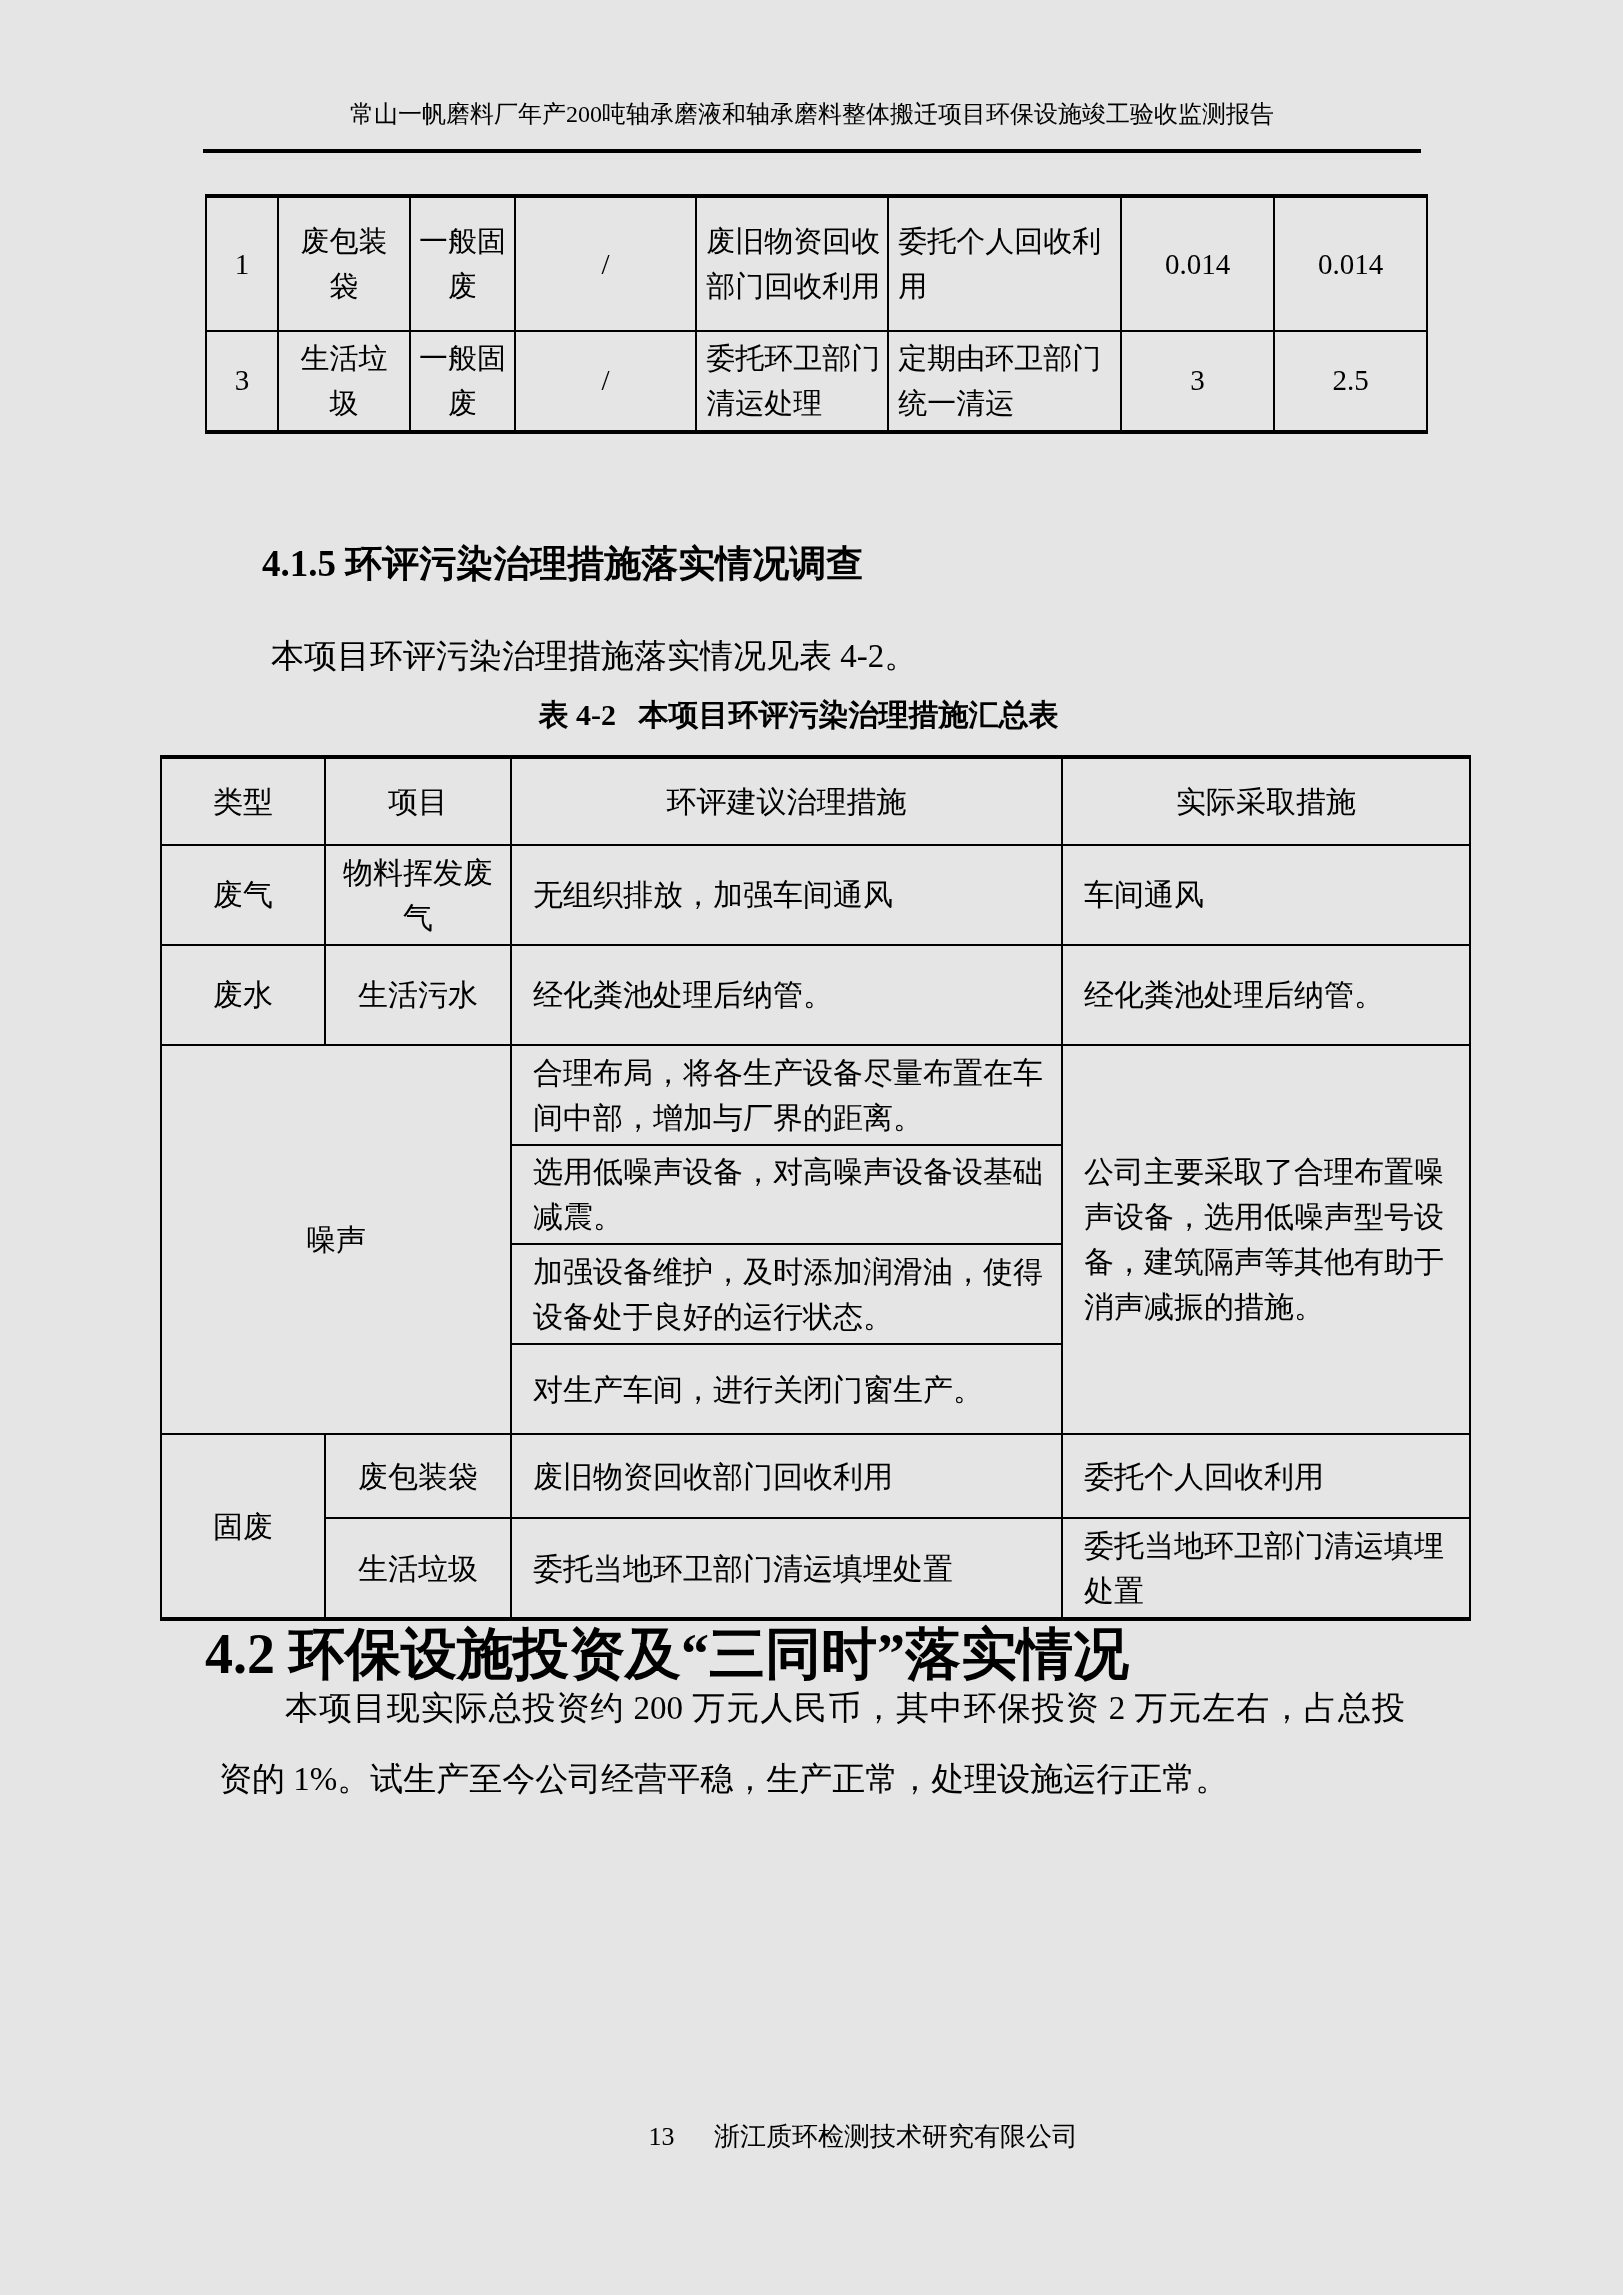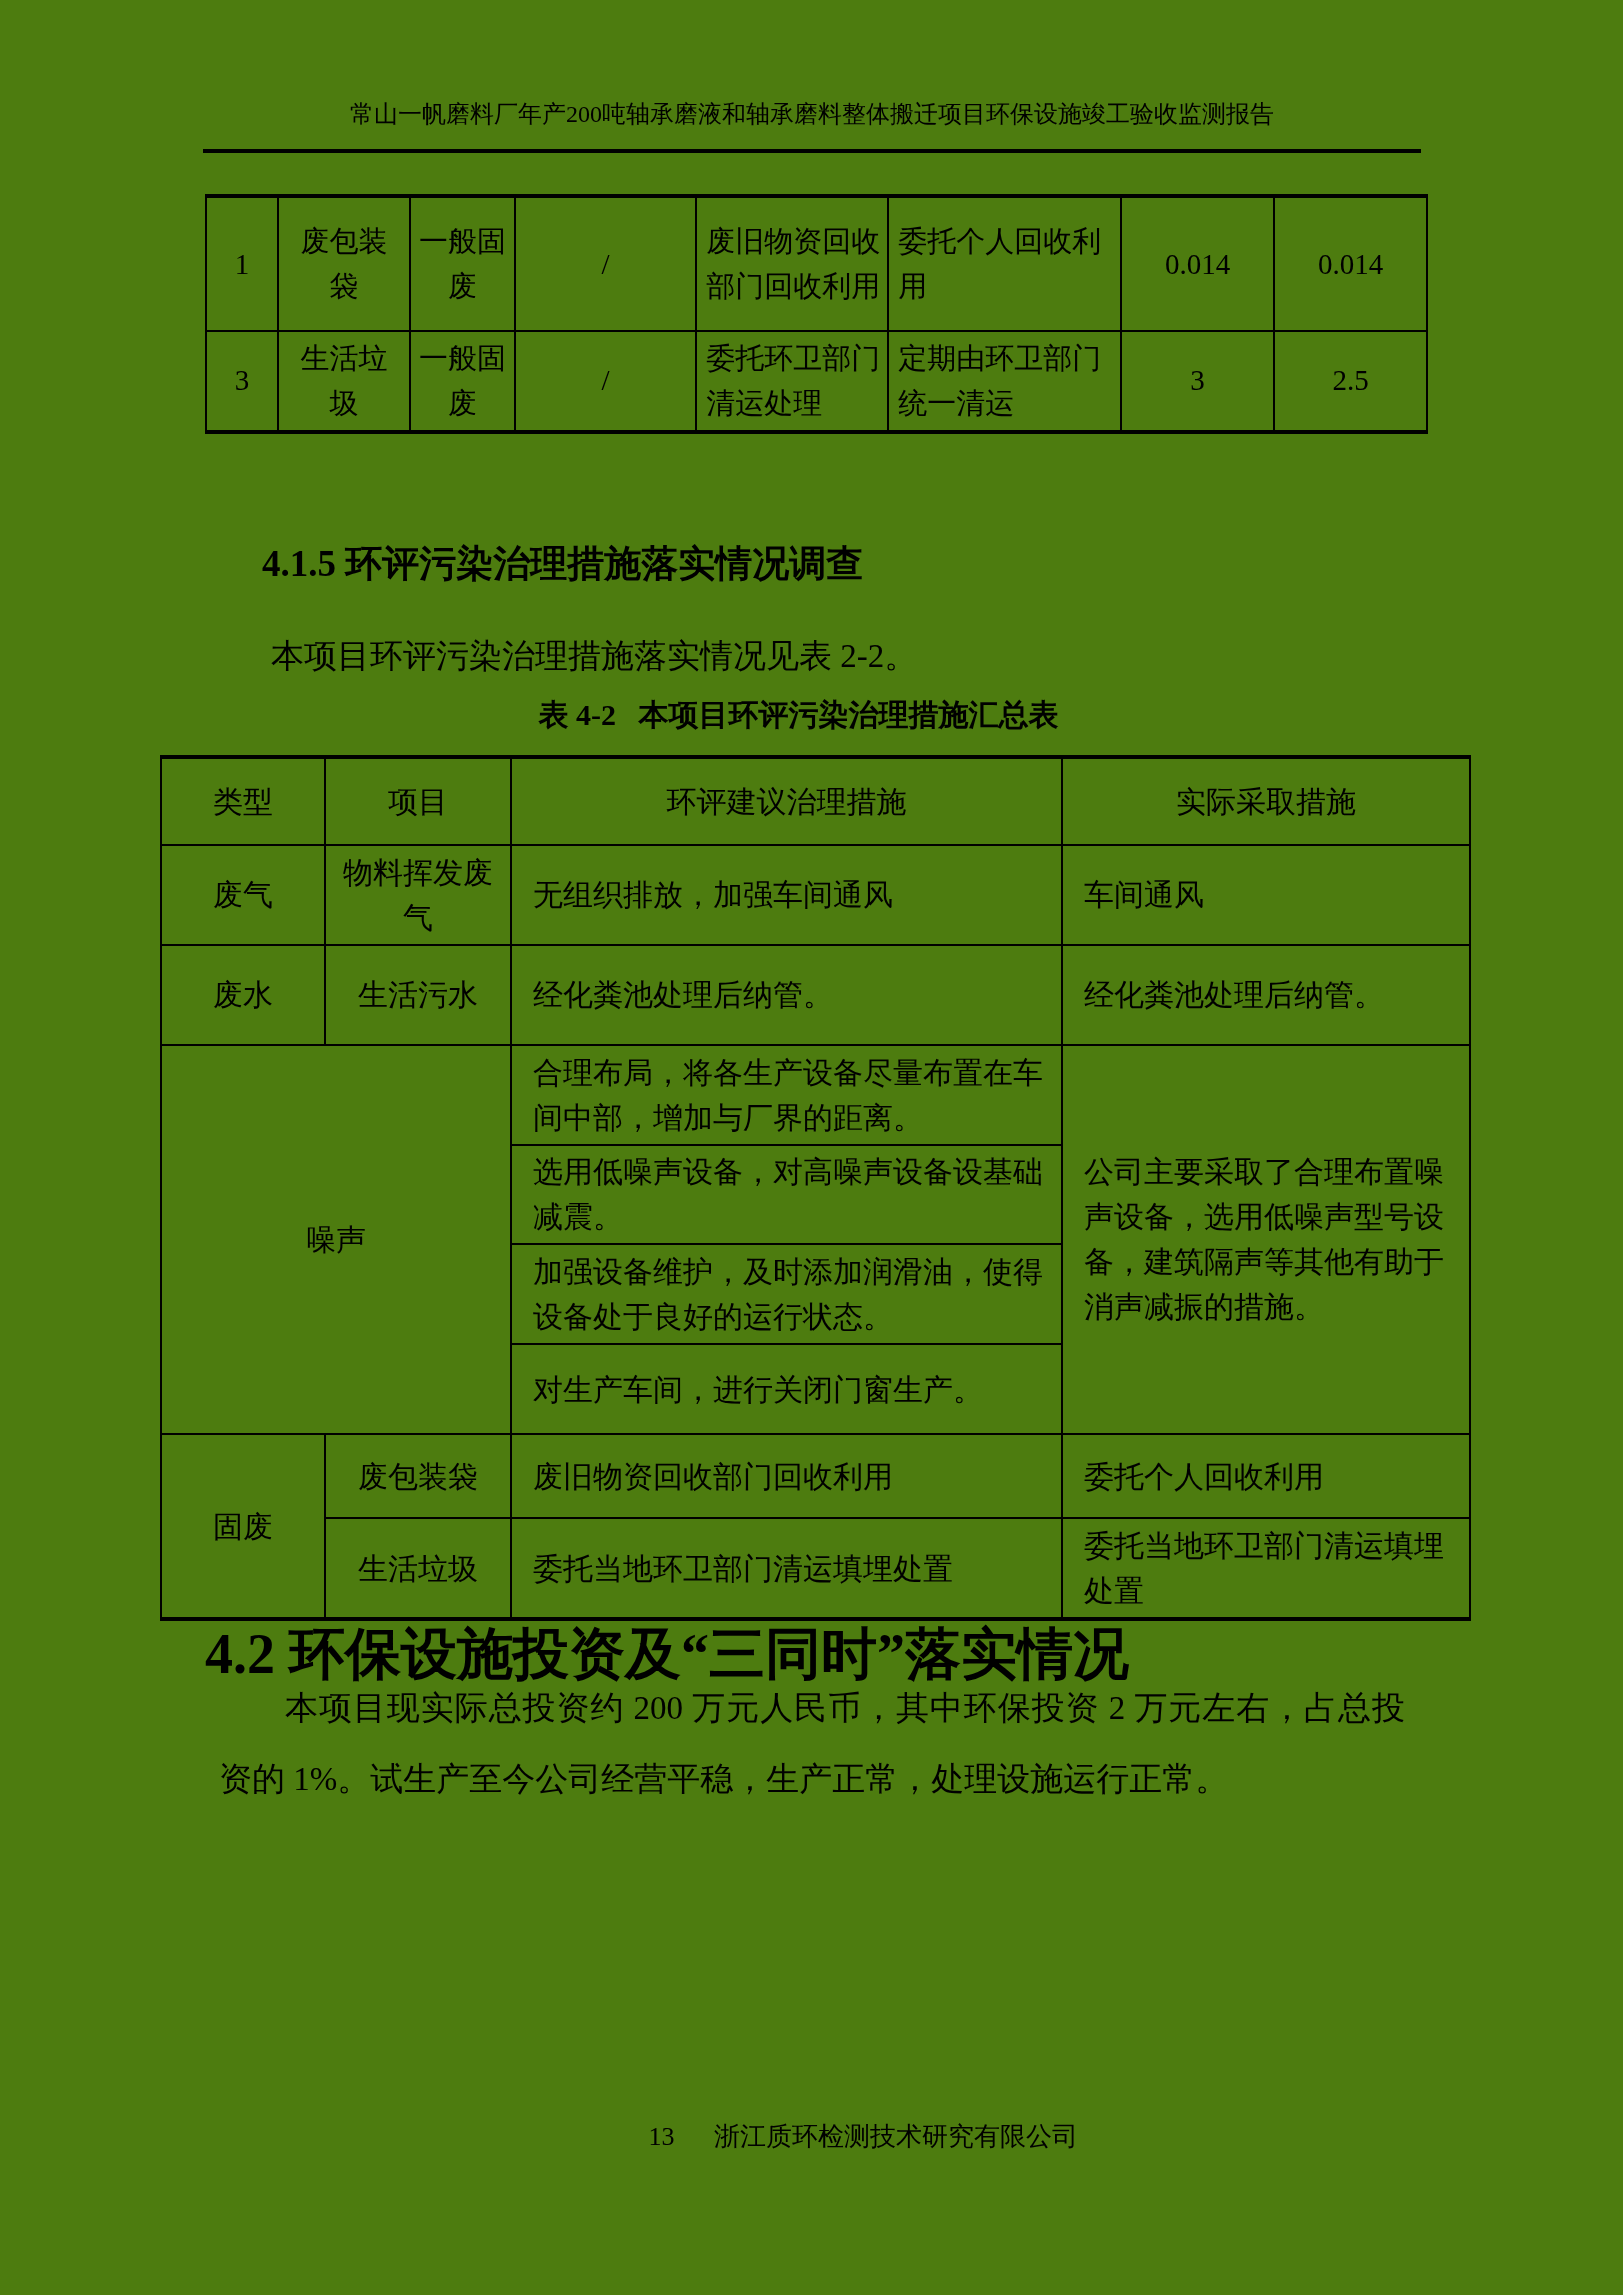--- a/index.html
+++ b/index.html
@@ -5,21 +5,21 @@
   * { box-sizing: border-box; }
   html, body { margin: 0; padding: 0; }
   body {
     width: 1623px; height: 2295px;
     background: #ffffff;
     color: #000000;
     font-family: "Liberation Serif", "DejaVu Serif", serif;
     position: relative;
     overflow: hidden;
   }
-  .page { position: absolute; inset: 0; background: #4d7c0f; text-decoration: underline; }
+  .page { position: absolute; inset: 0; background: #e5e5e5; text-decoration: underline; }
 
   
   .doc-header {
     position: absolute;
     left: 203px; width: 1218px; top: 99px;
     text-align: center;
     font-size: 24px;
     line-height: 30px;
     padding-bottom: 19.6px;
     border-bottom: 4.6px solid #000;
@@ -142,21 +142,21 @@
       <td>/</td>
       <td class="lft">委托环卫部门清运处理</td>
       <td class="lft">定期由环卫部门统一清运</td>
       <td>3</td>
       <td>2.5</td>
     </tr>
   </tbody>
     </table>
 
   <div class="h415">4.1.5 环评污染治理措施落实情况调查</div>
-  <div class="p415">本项目环评污染治理措施落实情况见表 2-2。</div>
+  <div class="p415">本项目环评污染治理措施落实情况见表 4-2。</div>
 
   <div class="tbl-caption">表 4-2   本项目环评污染治理措施汇总表</div>
 
   <table class="t42">
     <colgroup>
       <col style="width:164px">
         <col style="width:186px">
         <col style="width:551px">
         <col style="width:408px">
     </colgroup>

